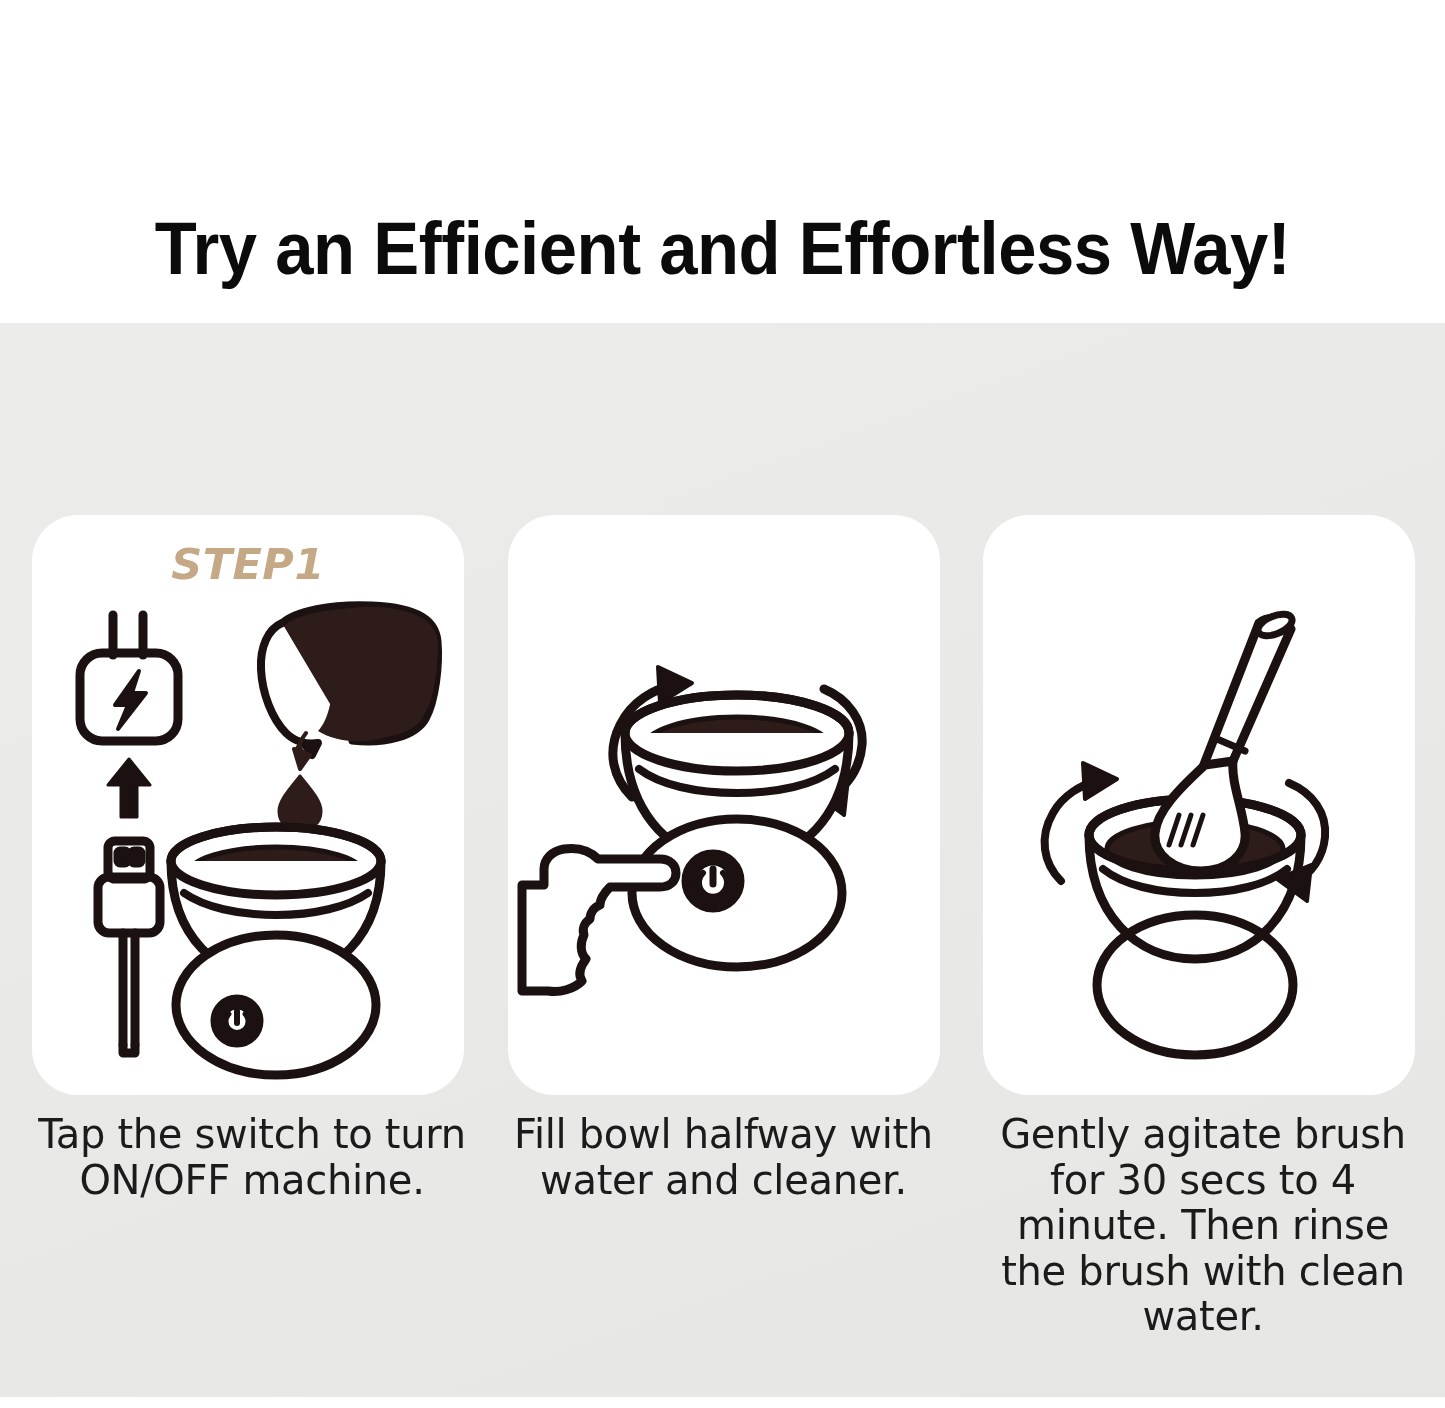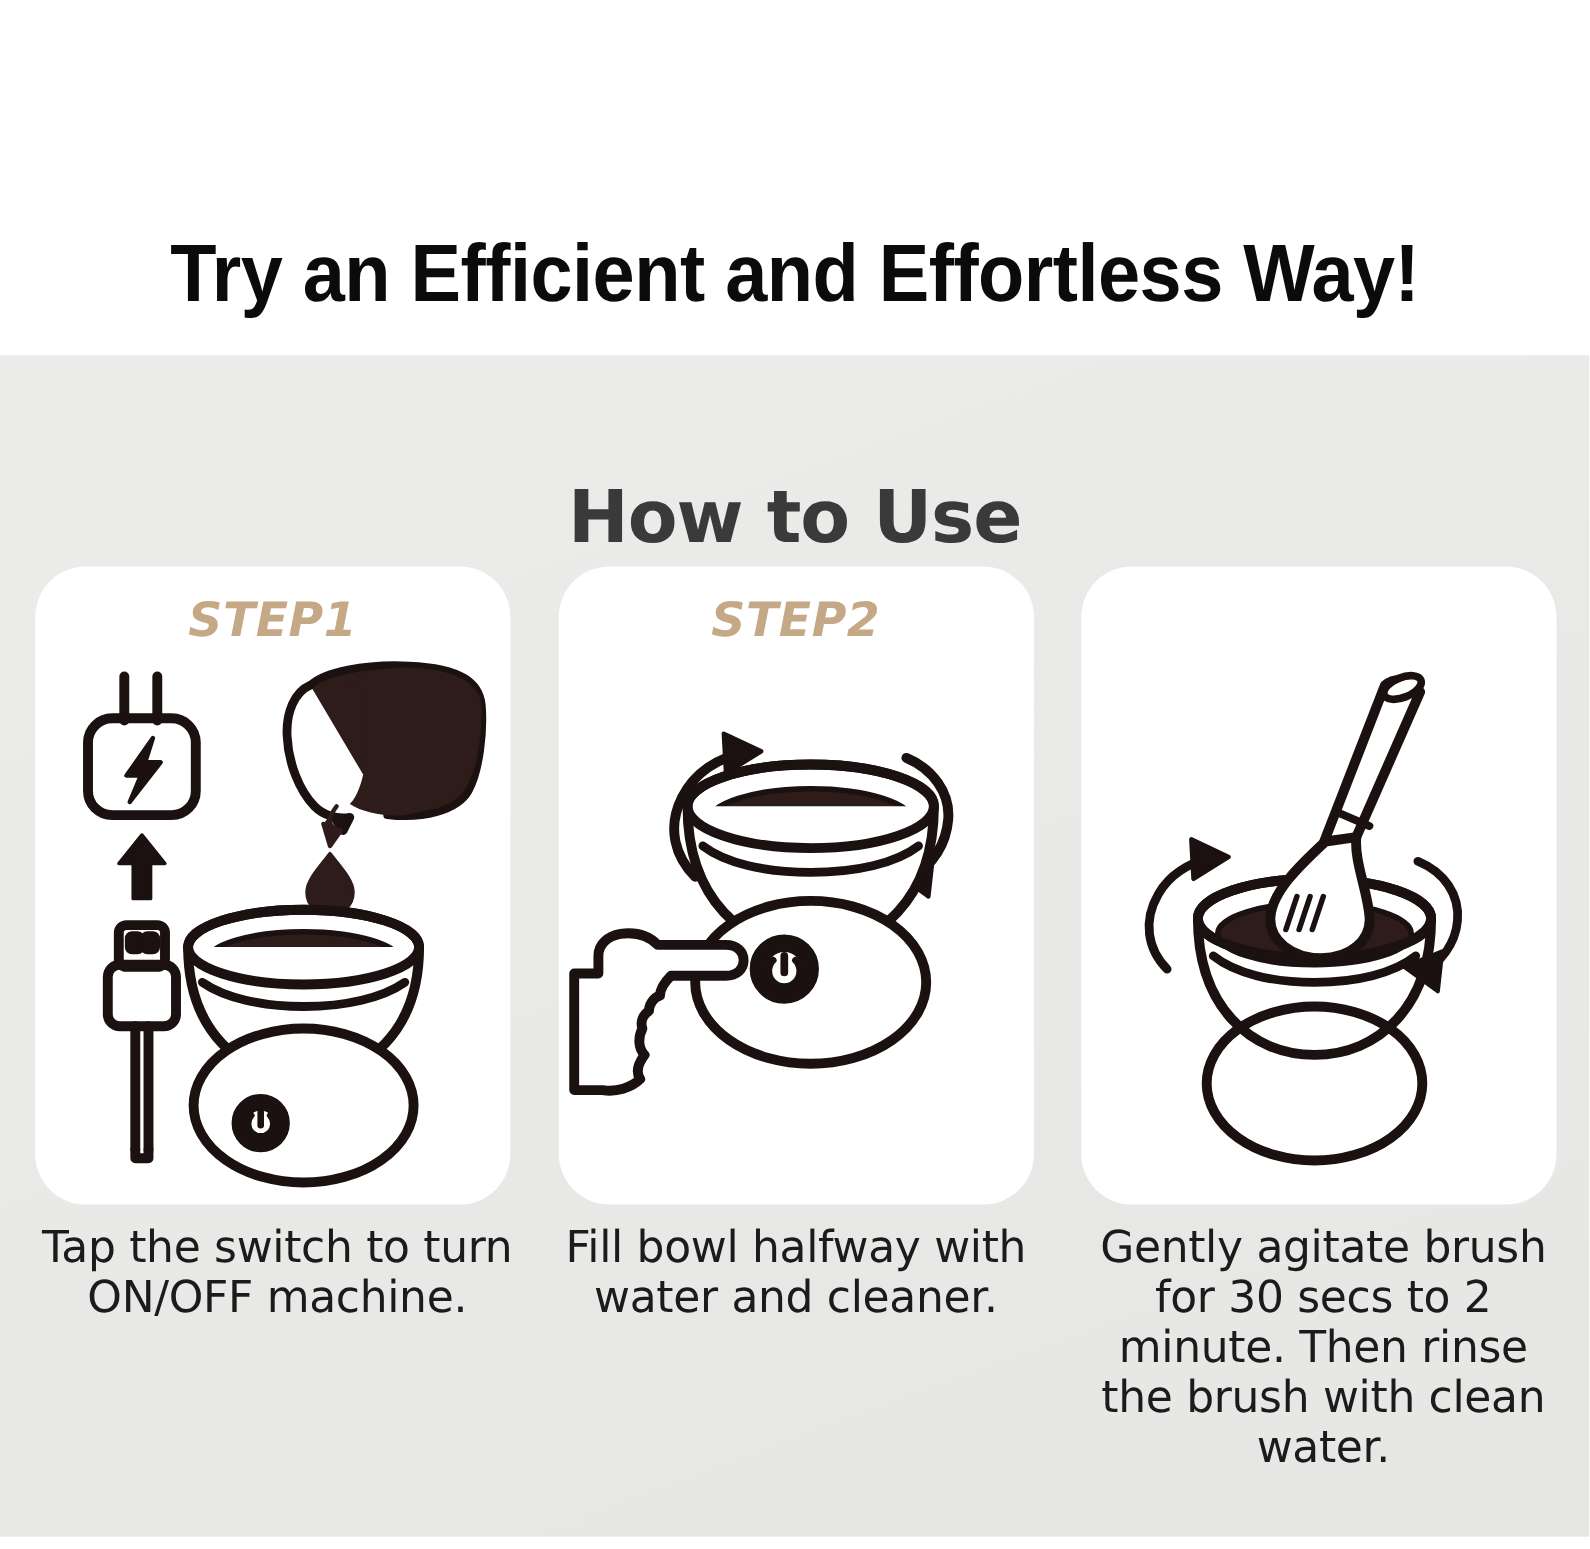--- a/index.html
+++ b/index.html
@@ -130,21 +130,20 @@
 <body>
 
 <div id="page">
 
   <h1 class="headline">Try an Efficient and Effortless Way!</h1>
 
   <div class="panel">
     
   </div>
 
-  <h2 class="panel-title">How to Use</h2>
 
   <div class="cards">
 
     <div class="card">
       <div class="step-label">STEP1</div>
       <div class="art">
         <svg viewBox="0 0 432 500" xmlns="http://www.w3.org/2000/svg">
           <g fill="none" stroke="#1a1110" stroke-width="9" stroke-linecap="round" stroke-linejoin="round">
 
             <g>
@@ -201,21 +200,20 @@
               <circle cx="205" cy="428" r="16"></circle>
               <path d="M205 418 L205 430" stroke-width="6"></path>
               <path d="M197 421 A11 11 0 1 0 213 421" stroke-width="5" fill="none"></path>
             </g>
           </g>
         </svg>
       </div>
     </div>
 
     <div class="card">
-      <div class="step-label">STEP2</div>
       <div class="art">
         <svg viewBox="0 0 432 500" xmlns="http://www.w3.org/2000/svg">
           <g fill="none" stroke="#1a1110" stroke-width="9" stroke-linecap="round" stroke-linejoin="round">
 
             <g>
               <path d="M124 204 C106 186 98 160 112 132 C124 108 146 96 166 92" stroke-width="9"></path>
               <path d="M150 74 L184 90 L152 110 Z" fill="#1a1110" stroke="#1a1110" stroke-width="4"></path>
             </g>
 
             <g>
@@ -302,16 +300,16 @@
           </g>
         </svg>
       </div>
     </div>
 
   </div>
 
   <div class="captions">
     <div class="caption c2">Tap the switch to turn ON/OFF machine.</div>
     <div class="caption c1">Fill bowl halfway with water and cleaner.</div>
-    <div class="caption c3">Gently agitate brush for 30 secs to 2 minute. Then rinse the brush with clean water.</div>
+    <div class="caption c3">Gently agitate brush for 30 secs to 4 minute. Then rinse the brush with clean water.</div>
   </div>
 
 </div>
 
 </body></html>

